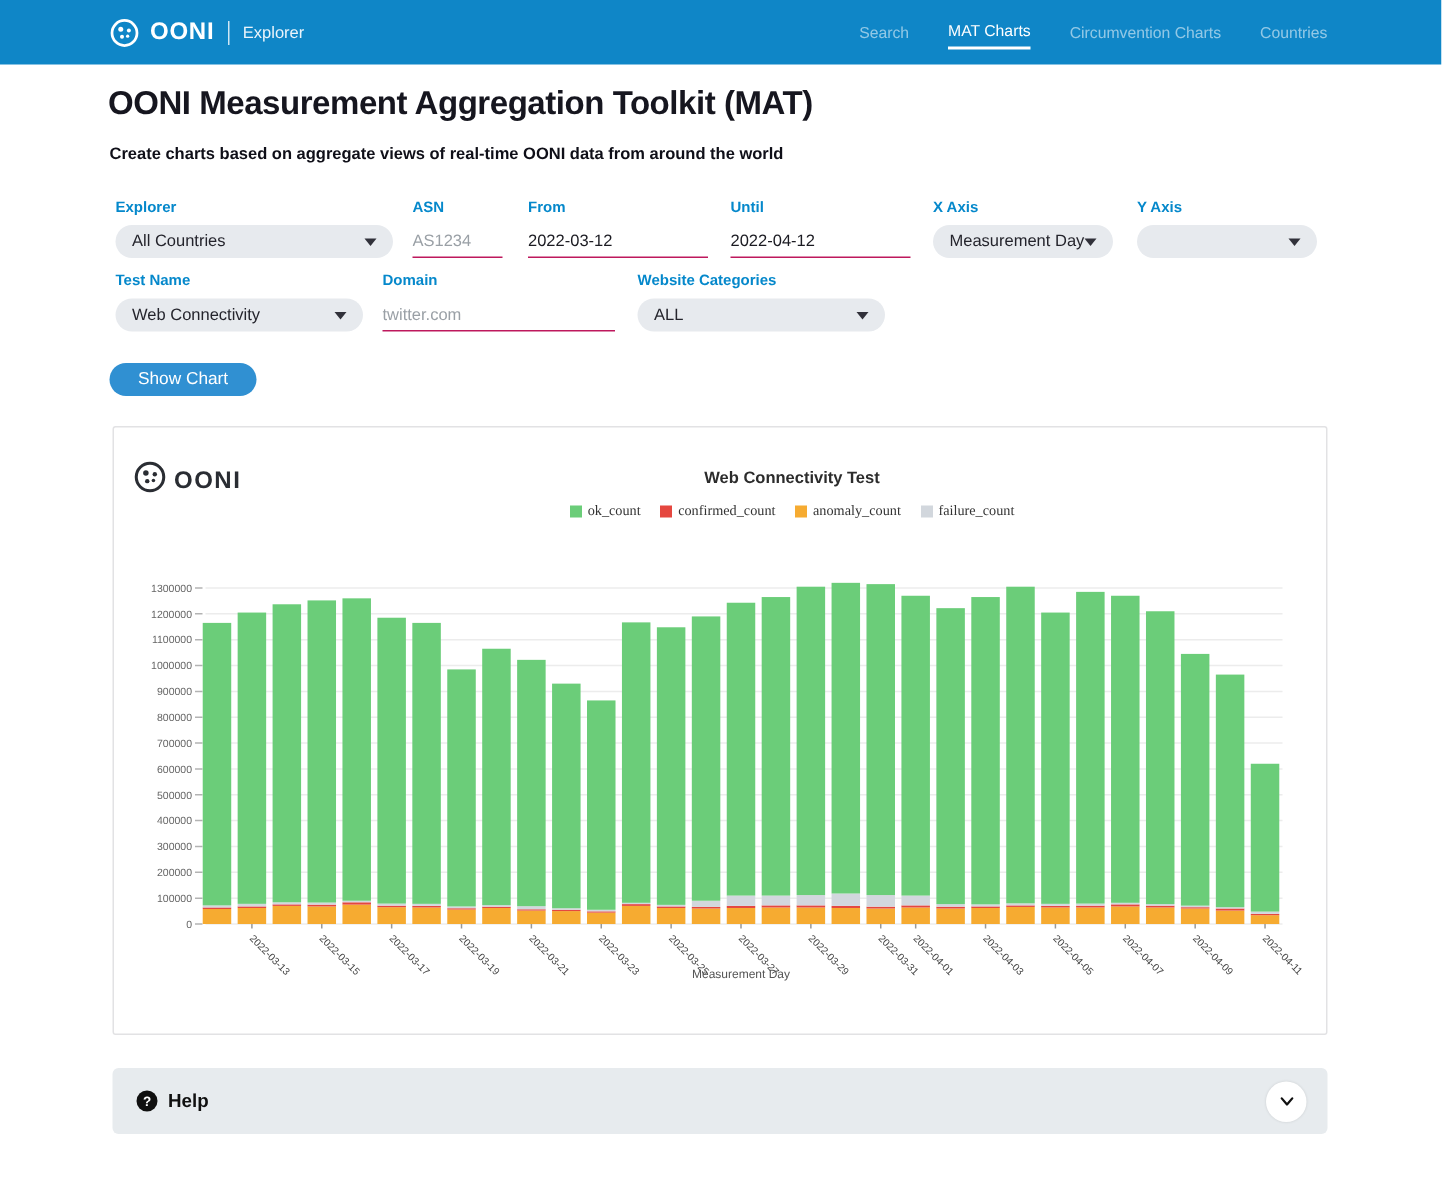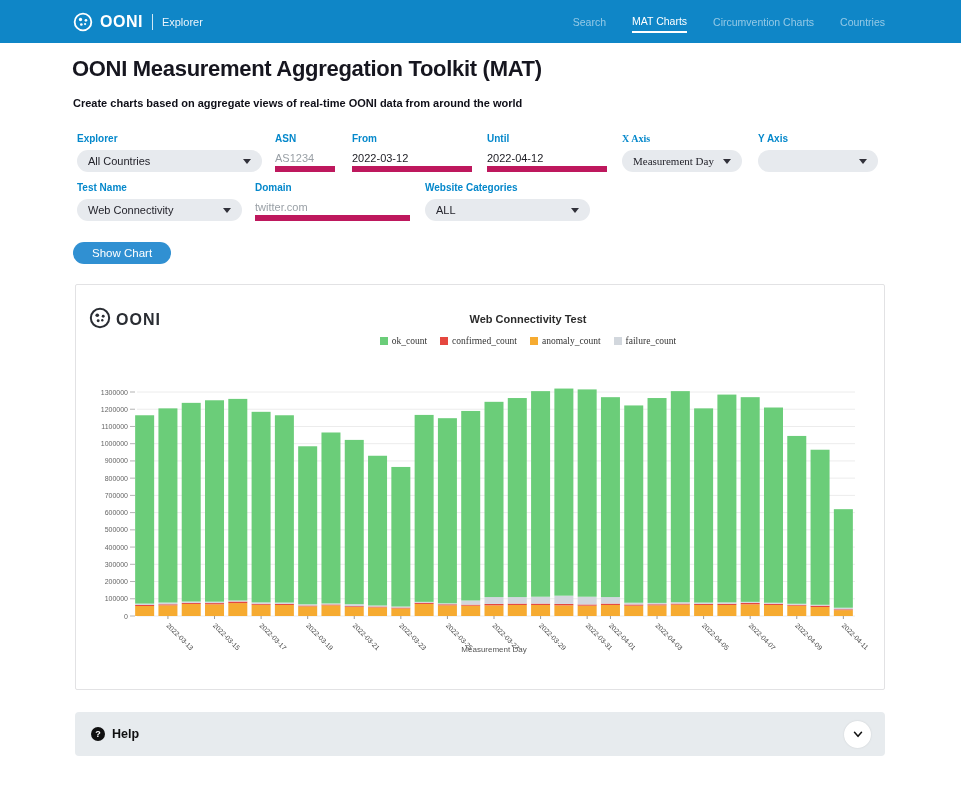--- a/index.html
+++ b/index.html
@@ -22,29 +22,29 @@
   .page-title { position:absolute; top:56px; left:72px; font-size:22px; font-weight:700; color:#16161f; letter-spacing:-.3px; }
   .page-subtitle { position:absolute; top:97px; left:73px; font-size:11px; font-weight:700; color:#0f0f18; }
 
   
   .form { position:absolute; top:125px; left:0; width:961px; height:110px; }
   .field { position:absolute; }
   .field-label { display:block; font-size:10px; font-weight:600; color:#0588cb; margin-bottom:6px; }
   .pill { background:#e7eaee; border-radius:13px; height:22px; display:flex; align-items:center;
           justify-content:space-between; padding:0 11px; font-size:11px; color:#24242c; cursor:pointer; }
   .caret { width:0; height:0; border-left:4px solid transparent; border-right:4px solid transparent; border-top:5px solid #31313a; }
-  .uinput { display:block; width:100%; border:none; border-bottom:6px solid #be185d; height:22px;
+  .uinput { display:block; width:100%; border:none; border-bottom:1px solid #be185d; height:22px;
             font-size:11px; color:#1b1b22; background:transparent; outline:none; font-family:"Liberation Sans",sans-serif; }
   .uinput::placeholder { color:#9aa0a6; }
 
   .f-country{ top:8px; left:77px; width:185px; }
   .f-asn{ top:8px; left:275px; width:60px; }
   .f-from{ top:8px; left:352px; width:120px; }
   .f-until{ top:8px; left:487px; width:120px; }
-  .f-xaxis{ top:8px; left:622px; width:120px;font-family:Liberation Serif, serif; }
+  .f-xaxis{ top:8px; left:622px; width:120px; }
   .f-yaxis{ top:8px; left:758px; width:120px; }
   .f-test{ top:57px; left:77px; width:165px; }
   .f-domain{ top:57px; left:255px; width:155px; }
   .f-cat{ top:57px; left:425px; width:165px; }
 
   .show-chart { position:absolute; top:242px; left:73px; background:#3090d2; border:none; color:#fff;
                 font-size:11.5px; padding:5px 19px; border-radius:12px; cursor:pointer; font-family:"Liberation Sans",sans-serif;text-align:right; }
 
   
   .card { position:absolute; top:284px; left:75px; width:810px; height:406px; background:#fff;

